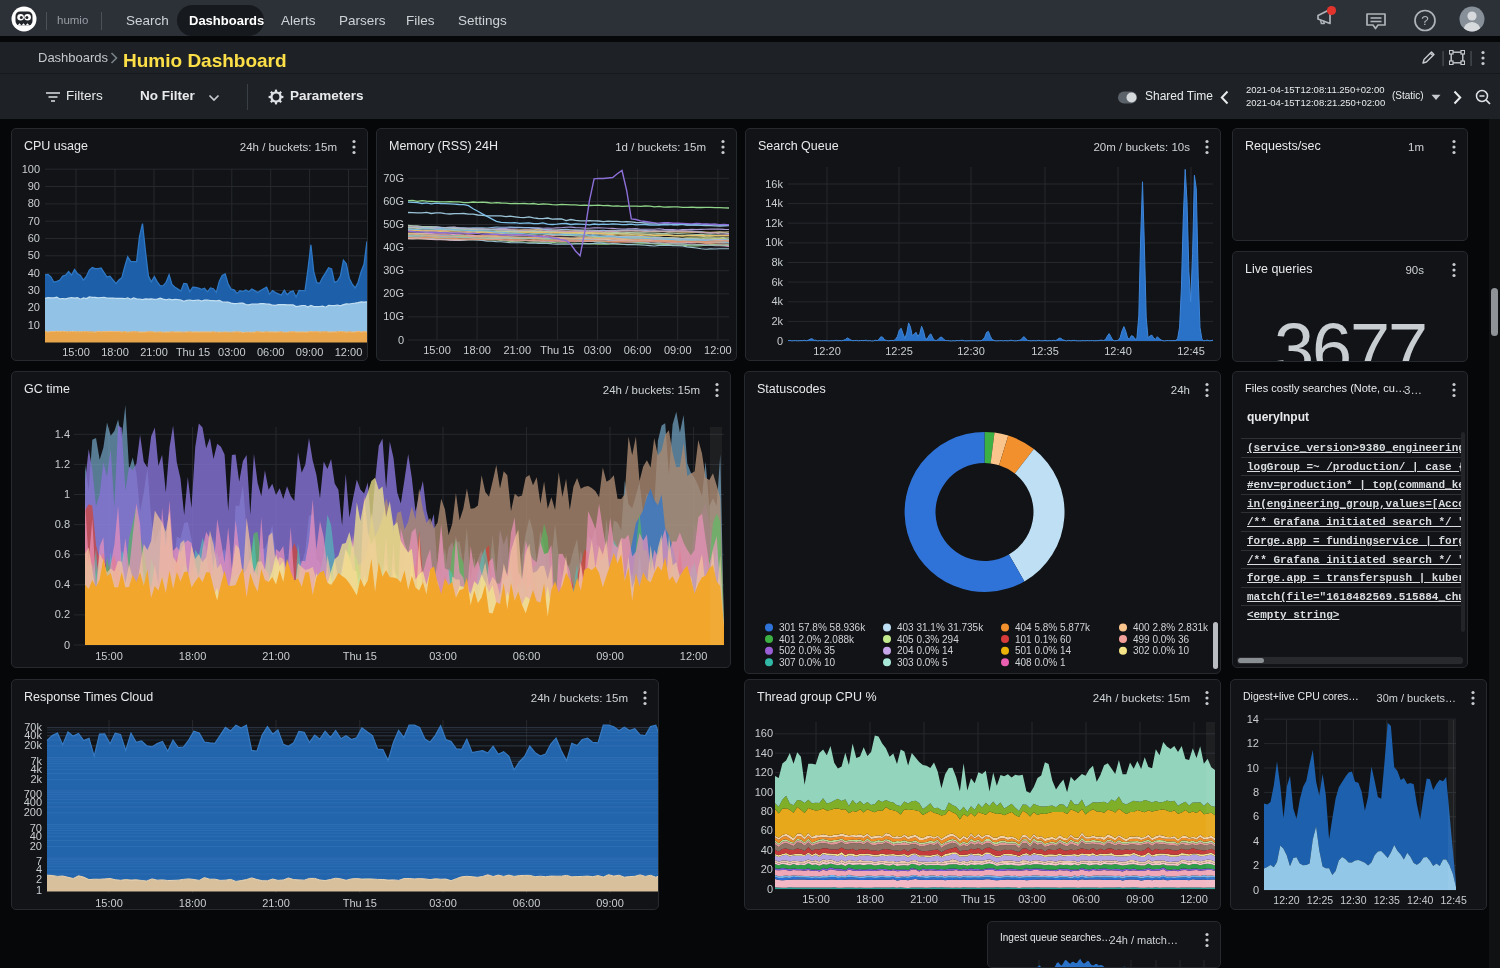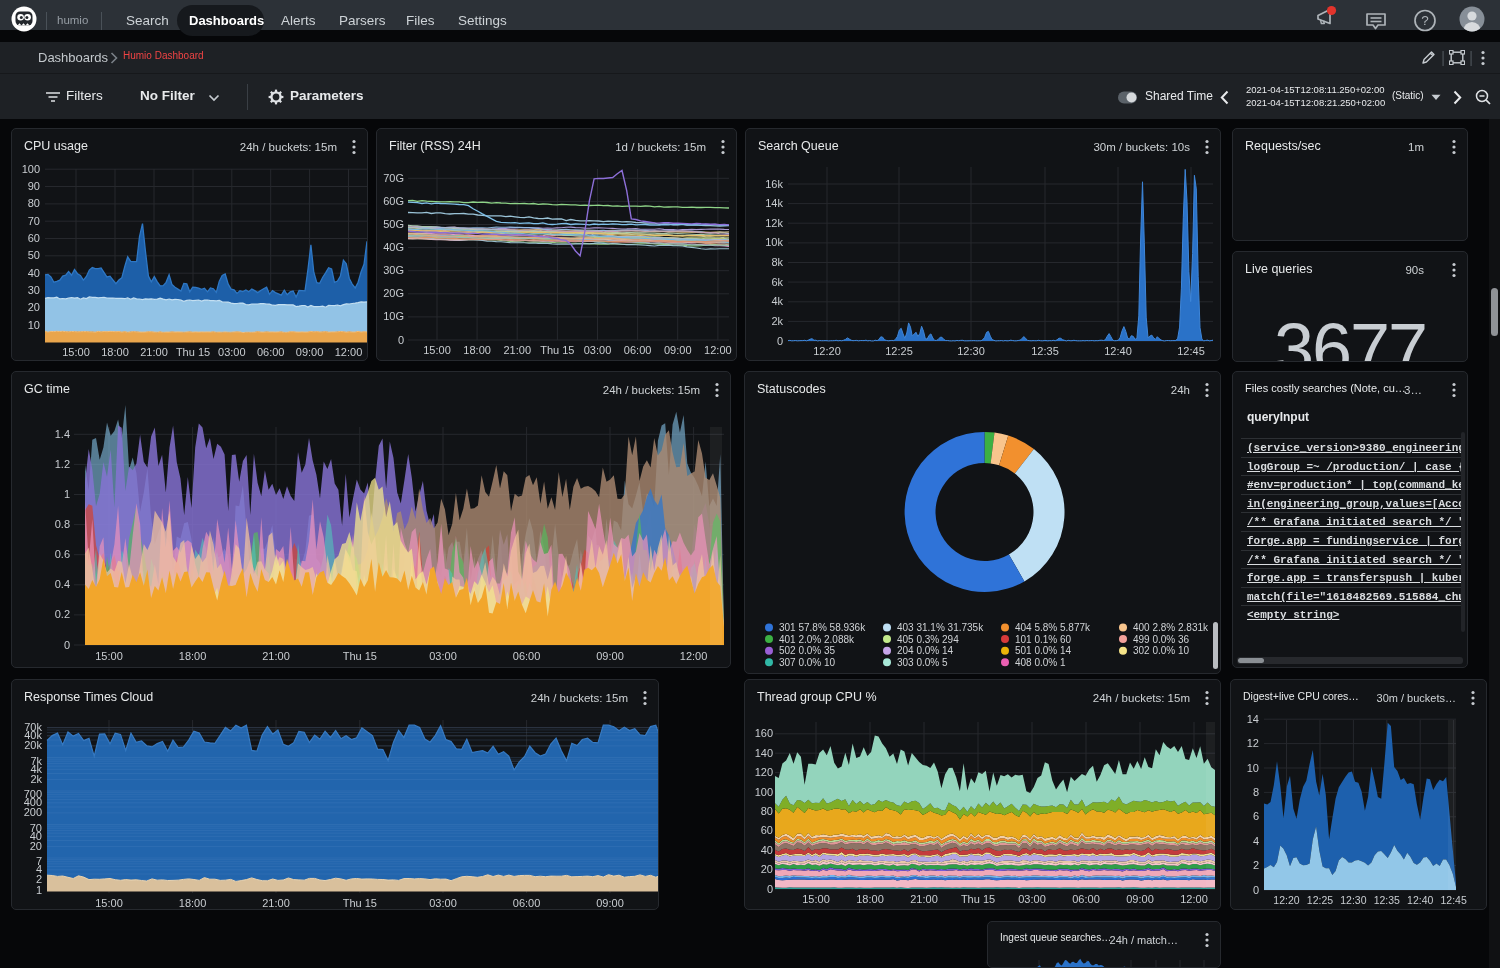--- a/index.html
+++ b/index.html
@@ -1,15 +1,15 @@
 <!DOCTYPE html>
 <html><head><meta charset="utf-8"><style>
 *{margin:0;padding:0;box-sizing:border-box}
 html,body{width:1500px;height:968px;overflow:hidden;background:#060709;font-family:"Liberation Sans",sans-serif;position:relative}
-#nav{position:absolute;left:0;top:0;width:1500px;height:30px;background:#2c3137}
+#nav{position:absolute;left:0;top:0;width:1500px;height:36px;background:#2c3137}
 .navitem{position:absolute;top:13px;font-size:13.5px;color:#ced3d7}
 .navdiv{position:absolute;top:12px;width:1px;height:18px;background:#4a5158}
 #crumb{position:absolute;left:0;top:42px;width:1500px;height:31px;background:#1e2125}
 #toolbar{position:absolute;left:0;top:73px;width:1500px;height:46px;background:#1e2125;border-top:1px solid #16181b}
 #dash{position:absolute;left:0;top:119px;width:1500px;height:849px;background:#060709}
 .panel{position:absolute;background:#111316;border:1px solid #26292e;border-radius:5px;overflow:hidden}
 .pt{position:absolute;left:12px;top:10px;color:#e7e9ea;z-index:3}
 .pm{position:absolute;top:12px;color:#cfd3d6;z-index:3}
 .cv{position:absolute;left:0;top:0}
 .mono{font-family:"Liberation Mono",monospace;font-size:11px;font-weight:700;color:#dadde0;text-decoration:underline}
@@ -58,21 +58,21 @@
         <circle cx="14" cy="11" r="4.6" fill="#d7dadd"></circle>
 <circle cx="14" cy="25.5" r="8.6" fill="#d7dadd"></circle>
       </g>
 </svg>
 </div>
 <div id="crumb">
 <span style="position:absolute;left:38px;top:8px;font-size:13px;color:#c3c8cc">Dashboards</span>
 <svg width="8" height="12" style="position:absolute;left:110px;top:10px">
       <path d="M1.5 1 L6.5 6 L1.5 11" stroke="#7a8187" stroke-width="1.6" fill="none"></path>
     </svg>
-<span style="position:absolute;left:123px;top:8px;font-size:10px;color:#ef4444;font-weight:400">Humio Dashboard</span>
+<span style="position:absolute;left:123px;top:8px;font-size:19px;color:#fde047;font-weight:700">Humio Dashboard</span>
 <svg width="15" height="15" style="position:absolute;left:1421px;top:8px" viewBox="0 0 15 15">
 <path d="M2 13 L3 9.6 L10.5 2 L13 4.4 L5.4 12 Z M9.3 3.2 l2.5 2.4" fill="none" stroke="#c6cbd0" stroke-width="1.4" stroke-linejoin="round"></path>
 </svg>
 <span style="position:absolute;left:1441px;top:7px;color:#4a4f55">|</span>
 <svg width="16" height="15" style="position:absolute;left:1449px;top:8px" viewBox="0 0 16 15">
 <rect x="2.2" y="2.2" width="11.6" height="10.6" fill="none" stroke="#c6cbd0" stroke-width="1.4"></rect>
 <rect x="0.4" y="0.4" width="3.6" height="3.6" fill="#1e2125" stroke="#c6cbd0" stroke-width="1.2"></rect>
 <rect x="12" y="0.4" width="3.6" height="3.6" fill="#1e2125" stroke="#c6cbd0" stroke-width="1.2"></rect>
 <rect x="0.4" y="11" width="3.6" height="3.6" fill="#1e2125" stroke="#c6cbd0" stroke-width="1.2"></rect>
 <rect x="12" y="11" width="3.6" height="3.6" fill="#1e2125" stroke="#c6cbd0" stroke-width="1.2"></rect>
@@ -181,21 +181,21 @@
       <text x="336.5" y="226.5" font-size="11" fill="#c9cdd1" text-anchor="middle" font-weight="400" font-family="Liberation Sans, sans-serif">12:00</text>
       <path d="M33.0,169.3 L33.0,145.8 L36.0,145.4 L38.9,147.8 L41.9,153.2 L44.8,152.3 L47.8,151.1 L50.7,147.1 L53.7,146.2 L56.6,142.5 L59.6,146.2 L62.5,140.5 L65.5,144.7 L68.4,146.4 L71.4,151.1 L74.4,147.4 L77.3,141.1 L80.3,138.6 L83.2,139.7 L86.2,139.7 L89.1,138.9 L92.1,143.6 L95.0,148.0 L98.0,147.2 L100.9,150.8 L103.9,154.7 L106.9,151.0 L109.8,148.8 L112.8,137.5 L115.7,127.8 L118.7,132.3 L121.6,132.6 L124.6,132.6 L127.5,107.7 L130.5,94.6 L133.4,121.8 L136.4,147.0 L139.3,152.8 L142.3,147.6 L145.3,152.8 L148.2,156.8 L151.2,156.7 L154.1,153.3 L157.1,145.7 L160.0,155.6 L163.0,158.2 L165.9,160.1 L168.9,162.1 L171.8,154.4 L174.8,154.9 L177.8,162.7 L180.7,158.1 L183.7,158.4 L186.6,159.2 L189.6,160.4 L192.5,159.2 L195.5,162.8 L198.4,158.9 L201.4,159.7 L204.3,163.3 L207.3,152.2 L210.2,146.4 L213.2,145.0 L216.2,155.2 L219.1,160.2 L222.1,160.8 L225.0,164.4 L228.0,161.8 L230.9,162.6 L233.9,160.9 L236.8,162.7 L239.8,160.1 L242.7,161.6 L245.7,163.6 L248.7,161.5 L251.6,159.7 L254.6,158.2 L257.5,165.3 L260.5,161.7 L263.4,163.6 L266.4,164.9 L269.3,166.1 L272.3,161.2 L275.2,165.8 L278.2,162.8 L281.1,162.0 L284.1,168.0 L287.1,161.4 L290.0,161.6 L293.0,161.9 L295.9,140.8 L298.9,115.8 L301.8,143.2 L304.8,153.6 L307.7,154.3 L310.7,148.2 L313.6,143.8 L316.6,138.7 L319.6,140.0 L322.5,153.3 L325.5,152.1 L328.4,147.1 L331.4,131.2 L334.3,134.9 L337.3,149.5 L340.2,155.1 L343.2,159.0 L346.1,153.2 L349.1,142.7 L352.0,135.3 L355.0,112.3 L355.0,172.9 L352.0,173.1 L349.1,172.8 L346.1,173.6 L343.2,174.1 L340.2,174.5 L337.3,175.0 L334.3,174.8 L331.4,175.6 L328.4,176.8 L325.5,176.0 L322.5,176.7 L319.6,176.5 L316.6,176.4 L313.6,178.2 L310.7,177.2 L307.7,177.5 L304.8,177.7 L301.8,177.6 L298.9,176.5 L295.9,178.0 L293.0,176.5 L290.0,176.5 L287.1,177.1 L284.1,177.6 L281.1,175.9 L278.2,175.8 L275.2,175.8 L272.3,175.6 L269.3,175.5 L266.4,175.6 L263.4,176.4 L260.5,176.2 L257.5,175.1 L254.6,175.2 L251.6,174.5 L248.7,174.7 L245.7,175.0 L242.7,175.0 L239.8,175.0 L236.8,175.8 L233.9,175.5 L230.9,174.1 L228.0,174.0 L225.0,174.5 L222.1,174.7 L219.1,174.1 L216.2,173.0 L213.2,173.2 L210.2,172.9 L207.3,171.4 L204.3,171.9 L201.4,171.7 L198.4,171.6 L195.5,171.0 L192.5,171.1 L189.6,172.1 L186.6,171.0 L183.7,171.3 L180.7,171.7 L177.8,171.0 L174.8,171.4 L171.8,172.3 L168.9,171.2 L165.9,170.5 L163.0,170.4 L160.0,170.8 L157.1,170.0 L154.1,170.8 L151.2,170.1 L148.2,169.2 L145.3,170.1 L142.3,170.4 L139.3,169.9 L136.4,170.1 L133.4,169.9 L130.5,170.6 L127.5,170.0 L124.6,169.9 L121.6,169.0 L118.7,170.4 L115.7,168.8 L112.8,169.7 L109.8,169.3 L106.9,169.4 L103.9,169.3 L100.9,169.0 L98.0,169.1 L95.0,169.0 L92.1,168.4 L89.1,168.5 L86.2,168.9 L83.2,168.3 L80.3,168.4 L77.3,167.9 L74.4,169.5 L71.4,168.9 L68.4,170.2 L65.5,168.7 L62.5,169.1 L59.6,168.5 L56.6,169.2 L53.7,169.9 L50.7,169.5 L47.8,169.9 L44.8,168.2 L41.9,168.8 L38.9,168.8 L36.0,168.7 L33.0,169.3 Z" fill="#1d5fa8" fill-opacity="1.0"></path>
       <path d="M33.0,145.8 L36.0,145.4 L38.9,147.8 L41.9,153.2 L44.8,152.3 L47.8,151.1 L50.7,147.1 L53.7,146.2 L56.6,142.5 L59.6,146.2 L62.5,140.5 L65.5,144.7 L68.4,146.4 L71.4,151.1 L74.4,147.4 L77.3,141.1 L80.3,138.6 L83.2,139.7 L86.2,139.7 L89.1,138.9 L92.1,143.6 L95.0,148.0 L98.0,147.2 L100.9,150.8 L103.9,154.7 L106.9,151.0 L109.8,148.8 L112.8,137.5 L115.7,127.8 L118.7,132.3 L121.6,132.6 L124.6,132.6 L127.5,107.7 L130.5,94.6 L133.4,121.8 L136.4,147.0 L139.3,152.8 L142.3,147.6 L145.3,152.8 L148.2,156.8 L151.2,156.7 L154.1,153.3 L157.1,145.7 L160.0,155.6 L163.0,158.2 L165.9,160.1 L168.9,162.1 L171.8,154.4 L174.8,154.9 L177.8,162.7 L180.7,158.1 L183.7,158.4 L186.6,159.2 L189.6,160.4 L192.5,159.2 L195.5,162.8 L198.4,158.9 L201.4,159.7 L204.3,163.3 L207.3,152.2 L210.2,146.4 L213.2,145.0 L216.2,155.2 L219.1,160.2 L222.1,160.8 L225.0,164.4 L228.0,161.8 L230.9,162.6 L233.9,160.9 L236.8,162.7 L239.8,160.1 L242.7,161.6 L245.7,163.6 L248.7,161.5 L251.6,159.7 L254.6,158.2 L257.5,165.3 L260.5,161.7 L263.4,163.6 L266.4,164.9 L269.3,166.1 L272.3,161.2 L275.2,165.8 L278.2,162.8 L281.1,162.0 L284.1,168.0 L287.1,161.4 L290.0,161.6 L293.0,161.9 L295.9,140.8 L298.9,115.8 L301.8,143.2 L304.8,153.6 L307.7,154.3 L310.7,148.2 L313.6,143.8 L316.6,138.7 L319.6,140.0 L322.5,153.3 L325.5,152.1 L328.4,147.1 L331.4,131.2 L334.3,134.9 L337.3,149.5 L340.2,155.1 L343.2,159.0 L346.1,153.2 L349.1,142.7 L352.0,135.3 L355.0,112.3" fill="none" stroke="#2e77c4" stroke-width="1.3" stroke-opacity="1.0"></path>
       <path d="M33.0,202.2 L33.0,169.3 L36.0,168.7 L38.9,168.8 L41.9,168.8 L44.8,168.2 L47.8,169.9 L50.7,169.5 L53.7,169.9 L56.6,169.2 L59.6,168.5 L62.5,169.1 L65.5,168.7 L68.4,170.2 L71.4,168.9 L74.4,169.5 L77.3,167.9 L80.3,168.4 L83.2,168.3 L86.2,168.9 L89.1,168.5 L92.1,168.4 L95.0,169.0 L98.0,169.1 L100.9,169.0 L103.9,169.3 L106.9,169.4 L109.8,169.3 L112.8,169.7 L115.7,168.8 L118.7,170.4 L121.6,169.0 L124.6,169.9 L127.5,170.0 L130.5,170.6 L133.4,169.9 L136.4,170.1 L139.3,169.9 L142.3,170.4 L145.3,170.1 L148.2,169.2 L151.2,170.1 L154.1,170.8 L157.1,170.0 L160.0,170.8 L163.0,170.4 L165.9,170.5 L168.9,171.2 L171.8,172.3 L174.8,171.4 L177.8,171.0 L180.7,171.7 L183.7,171.3 L186.6,171.0 L189.6,172.1 L192.5,171.1 L195.5,171.0 L198.4,171.6 L201.4,171.7 L204.3,171.9 L207.3,171.4 L210.2,172.9 L213.2,173.2 L216.2,173.0 L219.1,174.1 L222.1,174.7 L225.0,174.5 L228.0,174.0 L230.9,174.1 L233.9,175.5 L236.8,175.8 L239.8,175.0 L242.7,175.0 L245.7,175.0 L248.7,174.7 L251.6,174.5 L254.6,175.2 L257.5,175.1 L260.5,176.2 L263.4,176.4 L266.4,175.6 L269.3,175.5 L272.3,175.6 L275.2,175.8 L278.2,175.8 L281.1,175.9 L284.1,177.6 L287.1,177.1 L290.0,176.5 L293.0,176.5 L295.9,178.0 L298.9,176.5 L301.8,177.6 L304.8,177.7 L307.7,177.5 L310.7,177.2 L313.6,178.2 L316.6,176.4 L319.6,176.5 L322.5,176.7 L325.5,176.0 L328.4,176.8 L331.4,175.6 L334.3,174.8 L337.3,175.0 L340.2,174.5 L343.2,174.1 L346.1,173.6 L349.1,172.8 L352.0,173.1 L355.0,172.9 L355.0,202.9 L352.0,202.7 L349.1,203.0 L346.1,202.4 L343.2,203.0 L340.2,203.0 L337.3,202.8 L334.3,203.1 L331.4,202.7 L328.4,202.5 L325.5,202.8 L322.5,202.9 L319.6,202.9 L316.6,203.1 L313.6,202.6 L310.7,202.8 L307.7,202.9 L304.8,202.6 L301.8,202.8 L298.9,202.5 L295.9,203.0 L293.0,203.1 L290.0,202.9 L287.1,203.1 L284.1,203.0 L281.1,202.7 L278.2,202.7 L275.2,203.3 L272.3,203.3 L269.3,202.8 L266.4,202.9 L263.4,203.1 L260.5,202.9 L257.5,203.0 L254.6,202.8 L251.6,203.1 L248.7,203.0 L245.7,202.6 L242.7,203.1 L239.8,203.3 L236.8,203.2 L233.9,203.2 L230.9,203.6 L228.0,202.9 L225.0,202.8 L222.1,202.9 L219.1,203.2 L216.2,203.2 L213.2,202.9 L210.2,203.2 L207.3,203.1 L204.3,203.2 L201.4,202.7 L198.4,203.0 L195.5,202.9 L192.5,203.0 L189.6,202.9 L186.6,203.1 L183.7,202.9 L180.7,203.1 L177.8,202.8 L174.8,202.9 L171.8,203.2 L168.9,203.0 L165.9,202.9 L163.0,203.0 L160.0,202.8 L157.1,203.1 L154.1,203.1 L151.2,203.3 L148.2,202.8 L145.3,203.2 L142.3,203.0 L139.3,202.7 L136.4,202.7 L133.4,203.0 L130.5,203.1 L127.5,203.0 L124.6,202.8 L121.6,202.6 L118.7,202.8 L115.7,203.2 L112.8,202.6 L109.8,203.0 L106.9,202.5 L103.9,202.7 L100.9,202.5 L98.0,202.4 L95.0,202.7 L92.1,202.5 L89.1,202.8 L86.2,202.4 L83.2,203.1 L80.3,202.8 L77.3,202.8 L74.4,202.6 L71.4,202.6 L68.4,202.7 L65.5,202.8 L62.5,202.6 L59.6,202.5 L56.6,202.8 L53.7,202.6 L50.7,202.3 L47.8,202.5 L44.8,202.3 L41.9,202.6 L38.9,202.4 L36.0,203.2 L33.0,202.2 Z" fill="#92c3e6" fill-opacity="1.0"></path>
       <path d="M33.0,169.3 L36.0,168.7 L38.9,168.8 L41.9,168.8 L44.8,168.2 L47.8,169.9 L50.7,169.5 L53.7,169.9 L56.6,169.2 L59.6,168.5 L62.5,169.1 L65.5,168.7 L68.4,170.2 L71.4,168.9 L74.4,169.5 L77.3,167.9 L80.3,168.4 L83.2,168.3 L86.2,168.9 L89.1,168.5 L92.1,168.4 L95.0,169.0 L98.0,169.1 L100.9,169.0 L103.9,169.3 L106.9,169.4 L109.8,169.3 L112.8,169.7 L115.7,168.8 L118.7,170.4 L121.6,169.0 L124.6,169.9 L127.5,170.0 L130.5,170.6 L133.4,169.9 L136.4,170.1 L139.3,169.9 L142.3,170.4 L145.3,170.1 L148.2,169.2 L151.2,170.1 L154.1,170.8 L157.1,170.0 L160.0,170.8 L163.0,170.4 L165.9,170.5 L168.9,171.2 L171.8,172.3 L174.8,171.4 L177.8,171.0 L180.7,171.7 L183.7,171.3 L186.6,171.0 L189.6,172.1 L192.5,171.1 L195.5,171.0 L198.4,171.6 L201.4,171.7 L204.3,171.9 L207.3,171.4 L210.2,172.9 L213.2,173.2 L216.2,173.0 L219.1,174.1 L222.1,174.7 L225.0,174.5 L228.0,174.0 L230.9,174.1 L233.9,175.5 L236.8,175.8 L239.8,175.0 L242.7,175.0 L245.7,175.0 L248.7,174.7 L251.6,174.5 L254.6,175.2 L257.5,175.1 L260.5,176.2 L263.4,176.4 L266.4,175.6 L269.3,175.5 L272.3,175.6 L275.2,175.8 L278.2,175.8 L281.1,175.9 L284.1,177.6 L287.1,177.1 L290.0,176.5 L293.0,176.5 L295.9,178.0 L298.9,176.5 L301.8,177.6 L304.8,177.7 L307.7,177.5 L310.7,177.2 L313.6,178.2 L316.6,176.4 L319.6,176.5 L322.5,176.7 L325.5,176.0 L328.4,176.8 L331.4,175.6 L334.3,174.8 L337.3,175.0 L340.2,174.5 L343.2,174.1 L346.1,173.6 L349.1,172.8 L352.0,173.1 L355.0,172.9" fill="none" stroke="#c3dff2" stroke-width="1.2" stroke-opacity="1.0"></path>
       <path d="M33.0,213.5 L33.0,202.2 L36.0,203.2 L38.9,202.4 L41.9,202.6 L44.8,202.3 L47.8,202.5 L50.7,202.3 L53.7,202.6 L56.6,202.8 L59.6,202.5 L62.5,202.6 L65.5,202.8 L68.4,202.7 L71.4,202.6 L74.4,202.6 L77.3,202.8 L80.3,202.8 L83.2,203.1 L86.2,202.4 L89.1,202.8 L92.1,202.5 L95.0,202.7 L98.0,202.4 L100.9,202.5 L103.9,202.7 L106.9,202.5 L109.8,203.0 L112.8,202.6 L115.7,203.2 L118.7,202.8 L121.6,202.6 L124.6,202.8 L127.5,203.0 L130.5,203.1 L133.4,203.0 L136.4,202.7 L139.3,202.7 L142.3,203.0 L145.3,203.2 L148.2,202.8 L151.2,203.3 L154.1,203.1 L157.1,203.1 L160.0,202.8 L163.0,203.0 L165.9,202.9 L168.9,203.0 L171.8,203.2 L174.8,202.9 L177.8,202.8 L180.7,203.1 L183.7,202.9 L186.6,203.1 L189.6,202.9 L192.5,203.0 L195.5,202.9 L198.4,203.0 L201.4,202.7 L204.3,203.2 L207.3,203.1 L210.2,203.2 L213.2,202.9 L216.2,203.2 L219.1,203.2 L222.1,202.9 L225.0,202.8 L228.0,202.9 L230.9,203.6 L233.9,203.2 L236.8,203.2 L239.8,203.3 L242.7,203.1 L245.7,202.6 L248.7,203.0 L251.6,203.1 L254.6,202.8 L257.5,203.0 L260.5,202.9 L263.4,203.1 L266.4,202.9 L269.3,202.8 L272.3,203.3 L275.2,203.3 L278.2,202.7 L281.1,202.7 L284.1,203.0 L287.1,203.1 L290.0,202.9 L293.0,203.1 L295.9,203.0 L298.9,202.5 L301.8,202.8 L304.8,202.6 L307.7,202.9 L310.7,202.8 L313.6,202.6 L316.6,203.1 L319.6,202.9 L322.5,202.9 L325.5,202.8 L328.4,202.5 L331.4,202.7 L334.3,203.1 L337.3,202.8 L340.2,203.0 L343.2,203.0 L346.1,202.4 L349.1,203.0 L352.0,202.7 L355.0,202.9 L355.0,213.5 L352.0,213.5 L349.1,213.5 L346.1,213.5 L343.2,213.5 L340.2,213.5 L337.3,213.5 L334.3,213.5 L331.4,213.5 L328.4,213.5 L325.5,213.5 L322.5,213.5 L319.6,213.5 L316.6,213.5 L313.6,213.5 L310.7,213.5 L307.7,213.5 L304.8,213.5 L301.8,213.5 L298.9,213.5 L295.9,213.5 L293.0,213.5 L290.0,213.5 L287.1,213.5 L284.1,213.5 L281.1,213.5 L278.2,213.5 L275.2,213.5 L272.3,213.5 L269.3,213.5 L266.4,213.5 L263.4,213.5 L260.5,213.5 L257.5,213.5 L254.6,213.5 L251.6,213.5 L248.7,213.5 L245.7,213.5 L242.7,213.5 L239.8,213.5 L236.8,213.5 L233.9,213.5 L230.9,213.5 L228.0,213.5 L225.0,213.5 L222.1,213.5 L219.1,213.5 L216.2,213.5 L213.2,213.5 L210.2,213.5 L207.3,213.5 L204.3,213.5 L201.4,213.5 L198.4,213.5 L195.5,213.5 L192.5,213.5 L189.6,213.5 L186.6,213.5 L183.7,213.5 L180.7,213.5 L177.8,213.5 L174.8,213.5 L171.8,213.5 L168.9,213.5 L165.9,213.5 L163.0,213.5 L160.0,213.5 L157.1,213.5 L154.1,213.5 L151.2,213.5 L148.2,213.5 L145.3,213.5 L142.3,213.5 L139.3,213.5 L136.4,213.5 L133.4,213.5 L130.5,213.5 L127.5,213.5 L124.6,213.5 L121.6,213.5 L118.7,213.5 L115.7,213.5 L112.8,213.5 L109.8,213.5 L106.9,213.5 L103.9,213.5 L100.9,213.5 L98.0,213.5 L95.0,213.5 L92.1,213.5 L89.1,213.5 L86.2,213.5 L83.2,213.5 L80.3,213.5 L77.3,213.5 L74.4,213.5 L71.4,213.5 L68.4,213.5 L65.5,213.5 L62.5,213.5 L59.6,213.5 L56.6,213.5 L53.7,213.5 L50.7,213.5 L47.8,213.5 L44.8,213.5 L41.9,213.5 L38.9,213.5 L36.0,213.5 L33.0,213.5 Z" fill="#e9a54c" fill-opacity="1.0"></path>
       <path d="M33.0,202.2 L36.0,203.2 L38.9,202.4 L41.9,202.6 L44.8,202.3 L47.8,202.5 L50.7,202.3 L53.7,202.6 L56.6,202.8 L59.6,202.5 L62.5,202.6 L65.5,202.8 L68.4,202.7 L71.4,202.6 L74.4,202.6 L77.3,202.8 L80.3,202.8 L83.2,203.1 L86.2,202.4 L89.1,202.8 L92.1,202.5 L95.0,202.7 L98.0,202.4 L100.9,202.5 L103.9,202.7 L106.9,202.5 L109.8,203.0 L112.8,202.6 L115.7,203.2 L118.7,202.8 L121.6,202.6 L124.6,202.8 L127.5,203.0 L130.5,203.1 L133.4,203.0 L136.4,202.7 L139.3,202.7 L142.3,203.0 L145.3,203.2 L148.2,202.8 L151.2,203.3 L154.1,203.1 L157.1,203.1 L160.0,202.8 L163.0,203.0 L165.9,202.9 L168.9,203.0 L171.8,203.2 L174.8,202.9 L177.8,202.8 L180.7,203.1 L183.7,202.9 L186.6,203.1 L189.6,202.9 L192.5,203.0 L195.5,202.9 L198.4,203.0 L201.4,202.7 L204.3,203.2 L207.3,203.1 L210.2,203.2 L213.2,202.9 L216.2,203.2 L219.1,203.2 L222.1,202.9 L225.0,202.8 L228.0,202.9 L230.9,203.6 L233.9,203.2 L236.8,203.2 L239.8,203.3 L242.7,203.1 L245.7,202.6 L248.7,203.0 L251.6,203.1 L254.6,202.8 L257.5,203.0 L260.5,202.9 L263.4,203.1 L266.4,202.9 L269.3,202.8 L272.3,203.3 L275.2,203.3 L278.2,202.7 L281.1,202.7 L284.1,203.0 L287.1,203.1 L290.0,202.9 L293.0,203.1 L295.9,203.0 L298.9,202.5 L301.8,202.8 L304.8,202.6 L307.7,202.9 L310.7,202.8 L313.6,202.6 L316.6,203.1 L319.6,202.9 L322.5,202.9 L325.5,202.8 L328.4,202.5 L331.4,202.7 L334.3,203.1 L337.3,202.8 L340.2,203.0 L343.2,203.0 L346.1,202.4 L349.1,203.0 L352.0,202.7 L355.0,202.9" fill="none" stroke="#f2bf7e" stroke-width="1.0" stroke-opacity="1.0"></path>
     </svg>
   </div>
 <div class="panel" style="left:376px;top:128px;width:361px;height:233px">
-    <div class="pt" style="font-size:12.5px">Filter (RSS) 24H</div>
+    <div class="pt" style="font-size:12.5px">Memory (RSS) 24H</div>
     <div class="pm" style="right:30px;font-size:11.5px">1d / buckets: 15m</div>
     <svg width="4" height="16" style="position:absolute;right:11px;top:10px">
       <circle cx="2" cy="2.5" r="1.6" fill="#c7cbd0"></circle>
       <circle cx="2" cy="8" r="1.6" fill="#c7cbd0"></circle>
       <circle cx="2" cy="13.5" r="1.6" fill="#c7cbd0"></circle>
     </svg>
     <svg class="cv" width="361" height="233">
       <line x1="31" y1="211.0" x2="352" y2="211.0" stroke="#26282d" stroke-width="1"></line>
       <text x="27" y="214.5" font-size="11" fill="#c9cdd1" text-anchor="end" font-weight="400" font-family="Liberation Sans, sans-serif">0</text>
       <line x1="31" y1="187.9" x2="352" y2="187.9" stroke="#26282d" stroke-width="1"></line>
@@ -257,21 +257,21 @@
       <path d="M31.0,99.9 L35.7,100.5 L40.3,100.4 L45.0,100.0 L49.6,99.7 L54.3,100.3 L58.9,100.2 L63.6,99.9 L68.2,100.1 L72.9,100.2 L77.5,100.9 L82.2,100.9 L86.8,101.3 L91.5,101.4 L96.1,101.9 L100.8,101.8 L105.4,101.7 L110.1,102.0 L114.7,102.4 L119.4,103.1 L124.0,103.3 L128.7,103.6 L133.3,104.1 L138.0,104.1 L142.7,104.3 L147.3,104.7 L152.0,105.0 L156.6,104.8 L161.3,104.7 L165.9,104.8 L170.6,104.8 L175.2,105.2 L179.9,105.3 L184.5,105.4 L189.2,105.6 L193.8,105.6 L198.5,105.9 L203.1,105.8 L207.8,105.8 L212.4,106.7 L217.1,106.5 L221.7,107.4 L226.4,107.7 L231.0,107.5 L235.7,107.7 L240.3,108.2 L245.0,108.6 L249.7,108.5 L254.3,109.1 L259.0,108.9 L263.6,109.0 L268.3,109.4 L272.9,109.7 L277.6,110.1 L282.2,110.0 L286.9,109.9 L291.5,110.4 L296.2,110.6 L300.8,111.0 L305.5,110.7 L310.1,111.2 L314.8,110.9 L319.4,111.0 L324.1,111.4 L328.7,111.7 L333.4,112.0 L338.0,112.5 L342.7,112.6 L347.3,113.0 L352.0,113.7" fill="none" stroke="#74b9e0" stroke-width="1.1" stroke-opacity="0.95"></path>
       <path d="M31.0,108.5 L35.7,108.8 L40.3,109.0 L45.0,108.5 L49.6,108.6 L54.3,108.5 L58.9,109.1 L63.6,109.3 L68.2,109.3 L72.9,109.6 L77.5,109.4 L82.2,109.8 L86.8,109.9 L91.5,110.1 L96.1,110.1 L100.8,110.3 L105.4,110.4 L110.1,110.6 L114.7,110.8 L119.4,110.7 L124.0,110.7 L128.7,110.8 L133.3,110.9 L138.0,110.7 L142.7,110.9 L147.3,111.0 L152.0,111.0 L156.6,110.6 L161.3,111.0 L165.9,110.8 L170.6,111.4 L175.2,111.4 L179.9,111.0 L184.5,110.9 L189.2,110.9 L193.8,111.1 L198.5,111.1 L203.1,111.2 L207.8,111.5 L212.4,111.6 L217.1,111.6 L221.7,111.9 L226.4,112.1 L231.0,112.6 L235.7,112.5 L240.3,112.4 L245.0,112.4 L249.7,112.1 L254.3,112.2 L259.0,112.1 L263.6,112.0 L268.3,112.1 L272.9,112.3 L277.6,111.7 L282.2,111.9 L286.9,112.1 L291.5,112.1 L296.2,112.0 L300.8,112.5 L305.5,112.2 L310.1,112.3 L314.8,112.6 L319.4,112.3 L324.1,112.2 L328.7,112.6 L333.4,112.2 L338.0,112.0 L342.7,112.1 L347.3,111.7 L352.0,111.7" fill="none" stroke="#dc8f6a" stroke-width="1.1" stroke-opacity="0.95"></path>
       <path d="M31.0,71.6 L35.7,71.4 L40.3,72.4 L45.0,71.6 L49.6,72.2 L54.3,72.5 L58.9,72.7 L63.6,72.9 L68.2,72.8 L72.9,72.6 L77.5,72.8 L82.2,72.9 L86.8,73.6 L91.5,73.7 L96.1,73.0 L100.8,73.3 L105.4,73.1 L110.1,73.5 L114.7,74.2 L119.4,73.7 L124.0,74.0 L128.7,74.2 L133.3,74.6 L138.0,74.5 L142.7,74.7 L147.3,74.5 L152.0,74.8 L156.6,74.5 L161.3,75.3 L165.9,75.0 L170.6,75.1 L175.2,75.6 L179.9,75.8 L184.5,75.3 L189.2,75.6 L193.8,75.9 L198.5,75.8 L203.1,76.3 L207.8,76.1 L212.4,76.5 L217.1,76.3 L221.7,76.2 L226.4,76.7 L231.0,76.5 L235.7,77.1 L240.3,76.9 L245.0,77.3 L249.7,77.1 L254.3,77.1 L259.0,77.2 L263.6,77.4 L268.3,77.0 L272.9,77.1 L277.6,77.9 L282.2,77.3 L286.9,78.2 L291.5,78.0 L296.2,77.9 L300.8,77.9 L305.5,78.3 L310.1,78.3 L314.8,78.2 L319.4,78.5 L324.1,78.5 L328.7,78.3 L333.4,78.3 L338.0,78.6 L342.7,78.7 L347.3,78.8 L352.0,79.0" fill="none" stroke="#8fd488" stroke-width="1.3" stroke-opacity="1.0"></path>
       <path d="M31.0,83.5 L35.7,83.6 L40.3,83.9 L45.0,83.8 L49.6,83.3 L54.3,84.5 L58.9,83.8 L63.6,83.9 L68.2,84.6 L72.9,85.0 L77.5,84.7 L82.2,84.7 L86.8,84.5 L91.5,85.2 L96.1,85.1 L100.8,86.0 L105.4,86.3 L110.1,86.8 L114.7,86.9 L119.4,86.9 L124.0,86.9 L128.7,87.7 L133.3,87.2 L138.0,87.8 L142.7,88.3 L147.3,88.6 L152.0,87.9 L156.6,88.8 L161.3,89.5 L165.9,89.7 L170.6,89.0 L175.2,90.1 L179.9,89.8 L184.5,90.0 L189.2,91.6 L193.8,90.5 L198.5,91.3 L203.1,91.8 L207.8,91.8 L212.4,91.6 L217.1,91.9 L221.7,92.0 L226.4,92.6 L231.0,92.1 L235.7,92.3 L240.3,92.4 L245.0,92.8 L249.7,92.7 L254.3,92.9 L259.0,93.5 L263.6,93.7 L268.3,94.0 L272.9,94.2 L277.6,94.2 L282.2,95.3 L286.9,95.0 L291.5,94.9 L296.2,95.9 L300.8,95.8 L305.5,95.0 L310.1,96.0 L314.8,96.0 L319.4,95.9 L324.1,96.3 L328.7,96.6 L333.4,96.7 L338.0,96.8 L342.7,97.0 L347.3,96.9 L352.0,96.6" fill="none" stroke="#9bc4d8" stroke-width="1.3" stroke-opacity="1.0"></path>
       <path d="M31.0,73.2 L35.7,73.4 L40.3,73.7 L45.0,74.5 L49.6,73.9 L54.3,74.8 L58.9,74.2 L63.6,74.5 L68.2,74.6 L72.9,74.8 L77.5,75.1 L82.2,75.5 L86.8,75.6 L91.5,76.7 L96.1,79.8 L100.8,82.3 L105.4,84.9 L110.1,87.4 L114.7,89.9 L119.4,92.3 L124.0,93.4 L128.7,93.6 L133.3,93.8 L138.0,93.7 L142.7,94.3 L147.3,94.1 L152.0,93.9 L156.6,94.6 L161.3,94.6 L165.9,93.9 L170.6,95.1 L175.2,95.5 L179.9,95.2 L184.5,94.6 L189.2,94.5 L193.8,95.5 L198.5,95.0 L203.1,95.2 L207.8,95.4 L212.4,95.8 L217.1,95.0 L221.7,95.5 L226.4,95.2 L231.0,95.3 L235.7,94.8 L240.3,95.1 L245.0,95.7 L249.7,95.5 L254.3,95.2 L259.0,95.8 L263.6,95.6 L268.3,95.5 L272.9,96.0 L277.6,95.9 L282.2,96.1 L286.9,95.5 L291.5,95.8 L296.2,95.4 L300.8,95.7 L305.5,95.6 L310.1,95.8 L314.8,95.6 L319.4,95.8 L324.1,96.1 L328.7,95.5 L333.4,95.6 L338.0,95.3 L342.7,96.0 L347.3,96.1 L352.0,96.4" fill="none" stroke="#7fc0e8" stroke-width="1.3" stroke-opacity="1.0"></path>
       <path d="M31.0,102.1 L35.7,102.5 L40.3,103.0 L45.0,102.9 L49.6,103.1 L54.3,103.2 L58.9,103.2 L63.6,103.8 L68.2,103.4 L72.9,104.0 L77.5,104.0 L82.2,103.9 L86.8,104.1 L91.5,104.5 L96.1,104.1 L100.8,104.6 L105.4,105.1 L110.1,105.0 L114.7,105.3 L119.4,105.2 L124.0,105.8 L128.7,105.5 L133.3,106.2 L138.0,105.6 L142.7,106.0 L147.3,105.9 L152.0,106.5 L156.6,107.0 L161.3,107.2 L165.9,107.7 L170.6,107.9 L175.2,109.0 L179.9,109.5 L184.5,110.8 L189.2,111.4 L193.8,115.3 L198.5,122.0 L203.1,126.8 L207.8,102.7 L212.4,71.8 L217.1,49.9 L221.7,49.4 L226.4,49.5 L231.0,49.0 L235.7,48.5 L240.3,44.7 L245.0,41.5 L249.7,61.6 L254.3,89.9 L259.0,90.5 L263.6,91.9 L268.3,92.5 L272.9,93.2 L277.6,93.9 L282.2,94.1 L286.9,93.7 L291.5,93.7 L296.2,94.3 L300.8,94.2 L305.5,94.4 L310.1,94.6 L314.8,94.9 L319.4,94.4 L324.1,94.8 L328.7,95.0 L333.4,95.3 L338.0,95.2 L342.7,95.6 L347.3,95.5 L352.0,95.9" fill="none" stroke="#8d6fd8" stroke-width="1.4" stroke-opacity="1.0"></path>
     </svg>
   </div>
 <div class="panel" style="left:745px;top:128px;width:476px;height:233px">
     <div class="pt" style="font-size:12.5px">Search Queue</div>
-    <div class="pm" style="right:30px;font-size:11.5px">30m / buckets: 10s</div>
+    <div class="pm" style="right:30px;font-size:11.5px">20m / buckets: 10s</div>
     <svg width="4" height="16" style="position:absolute;right:11px;top:10px">
       <circle cx="2" cy="2.5" r="1.6" fill="#c7cbd0"></circle>
       <circle cx="2" cy="8" r="1.6" fill="#c7cbd0"></circle>
       <circle cx="2" cy="13.5" r="1.6" fill="#c7cbd0"></circle>
     </svg>
     <svg class="cv" width="476" height="233">
       <line x1="42" y1="212.0" x2="467" y2="212.0" stroke="#26282d" stroke-width="1"></line>
       <text x="37" y="215.5" font-size="11" fill="#c9cdd1" text-anchor="end" font-weight="400" font-family="Liberation Sans, sans-serif">0</text>
       <line x1="42" y1="192.4" x2="467" y2="192.4" stroke="#26282d" stroke-width="1"></line>
       <text x="37" y="195.875" font-size="11" fill="#c9cdd1" text-anchor="end" font-weight="400" font-family="Liberation Sans, sans-serif">2k</text>

